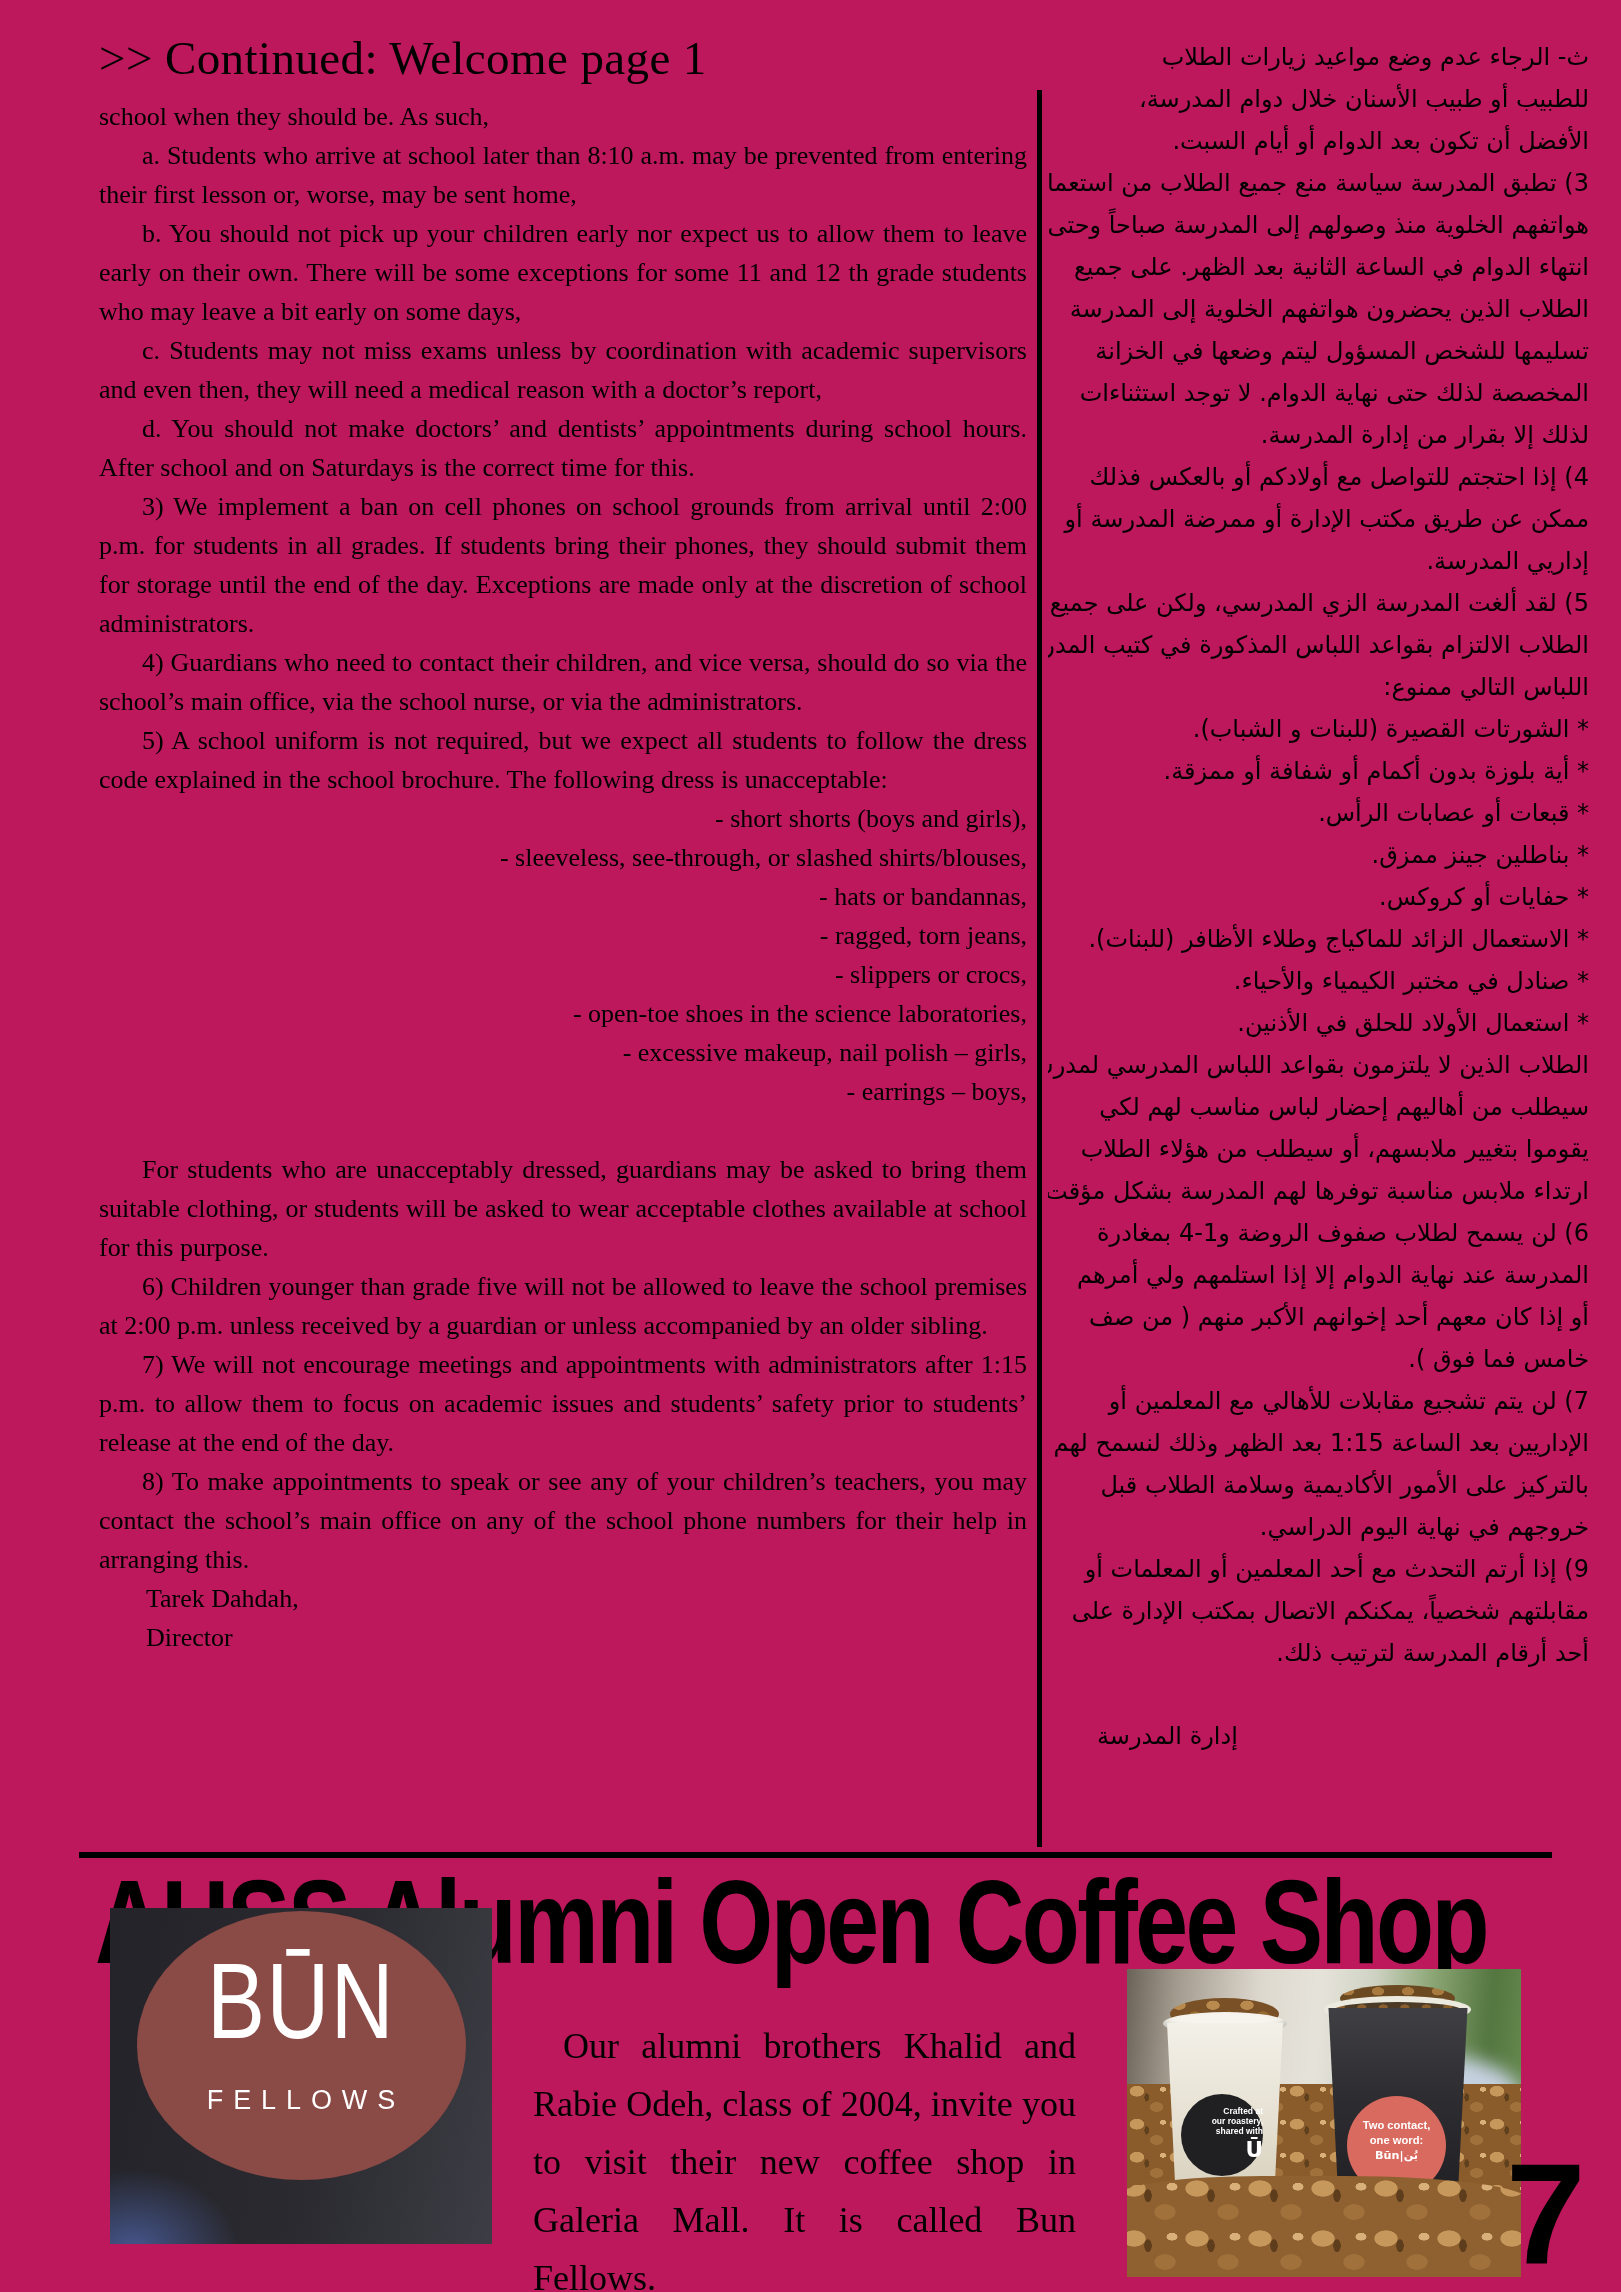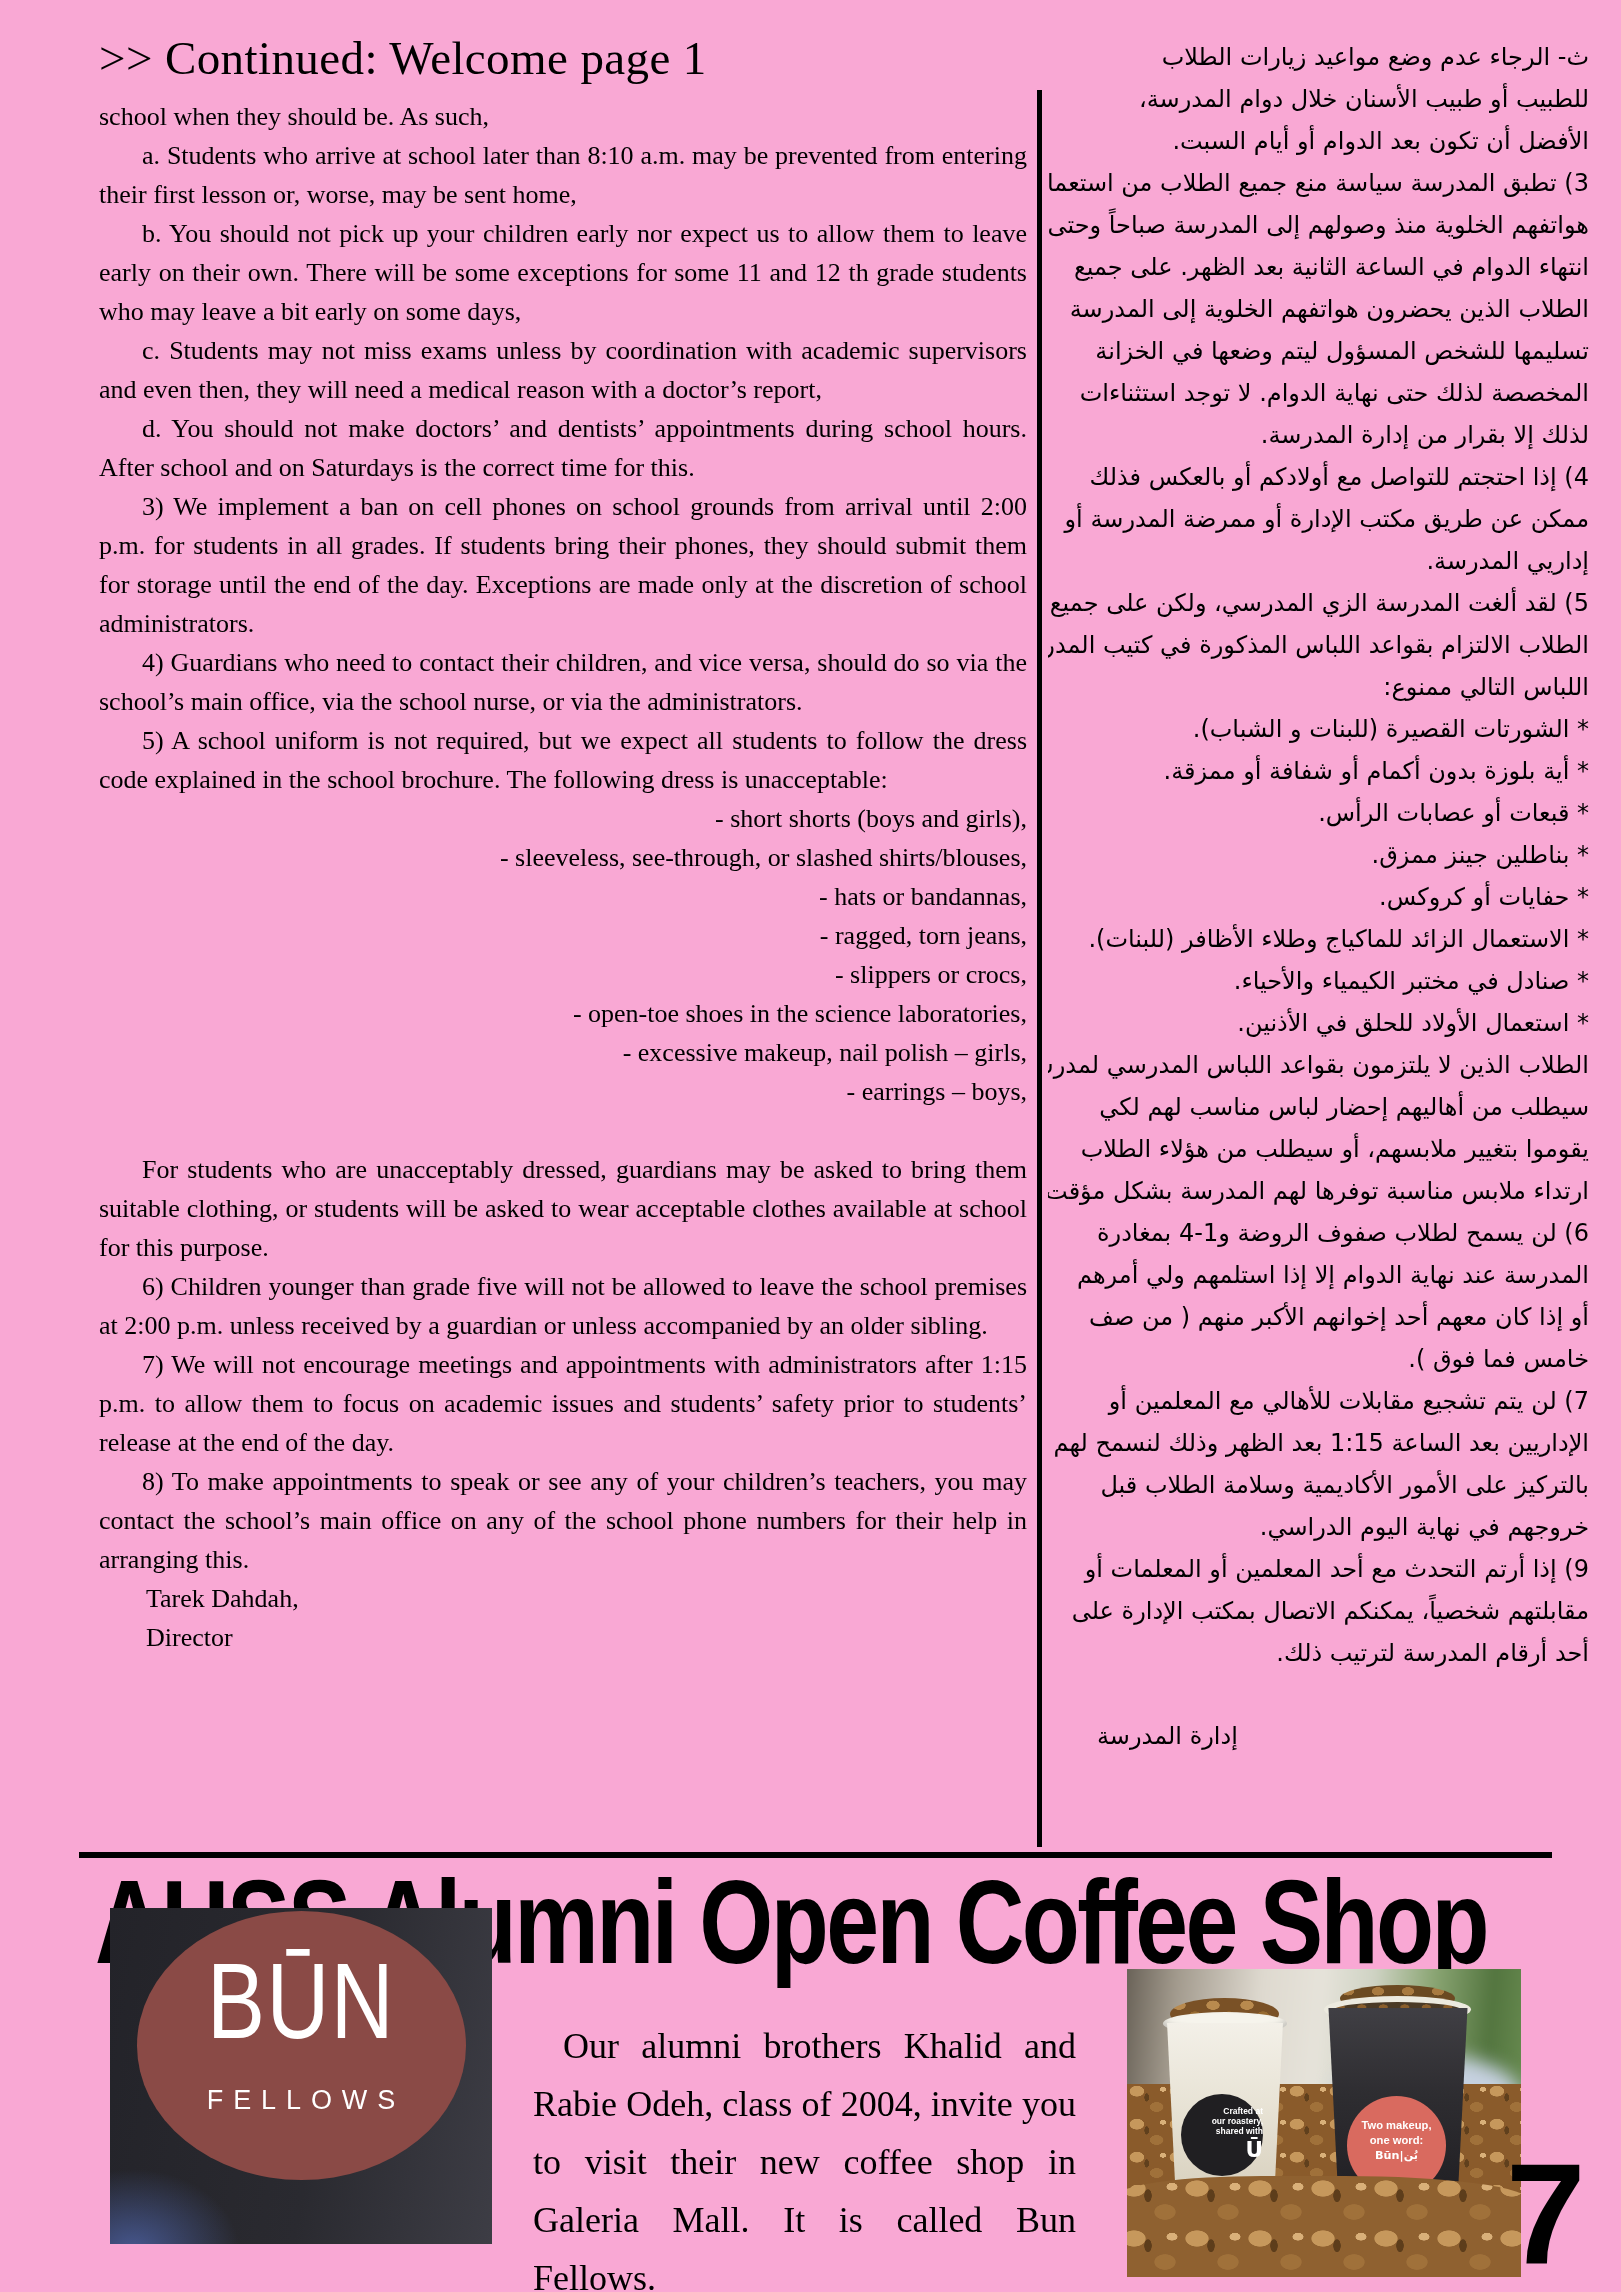--- a/index.html
+++ b/index.html
@@ -1,16 +1,16 @@
 <!DOCTYPE html>
 <html style="font-size:14.3px"><head>
 <meta charset="utf-8">
 <style>
   html,body { margin:0; padding:0; background:#ffffff; }
-  .page { position:relative; width:1621px; height:2293px; background:#f9a8d4; overflow:hidden;
+  .page { position:relative; width:1621px; height:2293px; background:#be185d; overflow:hidden;
           font-family:"Liberation Serif", serif; color:#000; }
 
   
   .col-en { position:absolute; left:99px; top:32px; width:928px; }
   .col-en h1 { margin:0 0 12.5px 0; font:400 47px/52px "Liberation Serif", serif; letter-spacing:0.4px; }
   .p { font:400 26px/39px "Liberation Serif", serif; text-align:justify; }
   .p.flush  { text-indent:0; }
   .p.indent { text-indent:43px; }
   .p.list   { text-indent:0; padding-left:47px; text-align:right; }
   .p.gap    { height:39px; }
@@ -204,21 +204,21 @@
       <div class="s-line">our roastery,</div>
       <div class="s-line">shared with</div>
       <div class="s-u">Ū</div>
     </div>
 
     <div class="cup-part cup-black-heap"></div>
     <div class="cup-part cup-black-rim"></div>
     <div class="cup-part cup-black-rim-inner"></div>
     <div class="cup-part cup-black-body"></div>
     <div class="cup-part sticker-red">
-      <div class="s-line">Two makeup,</div>
+      <div class="s-line">Two contact,</div>
       <div class="s-line">one word:</div>
       <div class="s-brand">Būn|بُن</div>
     </div>
 
     <div class="ph-front-beans"></div>
   </div>
 
   <div class="page-number">7</div>
 
 </div>

